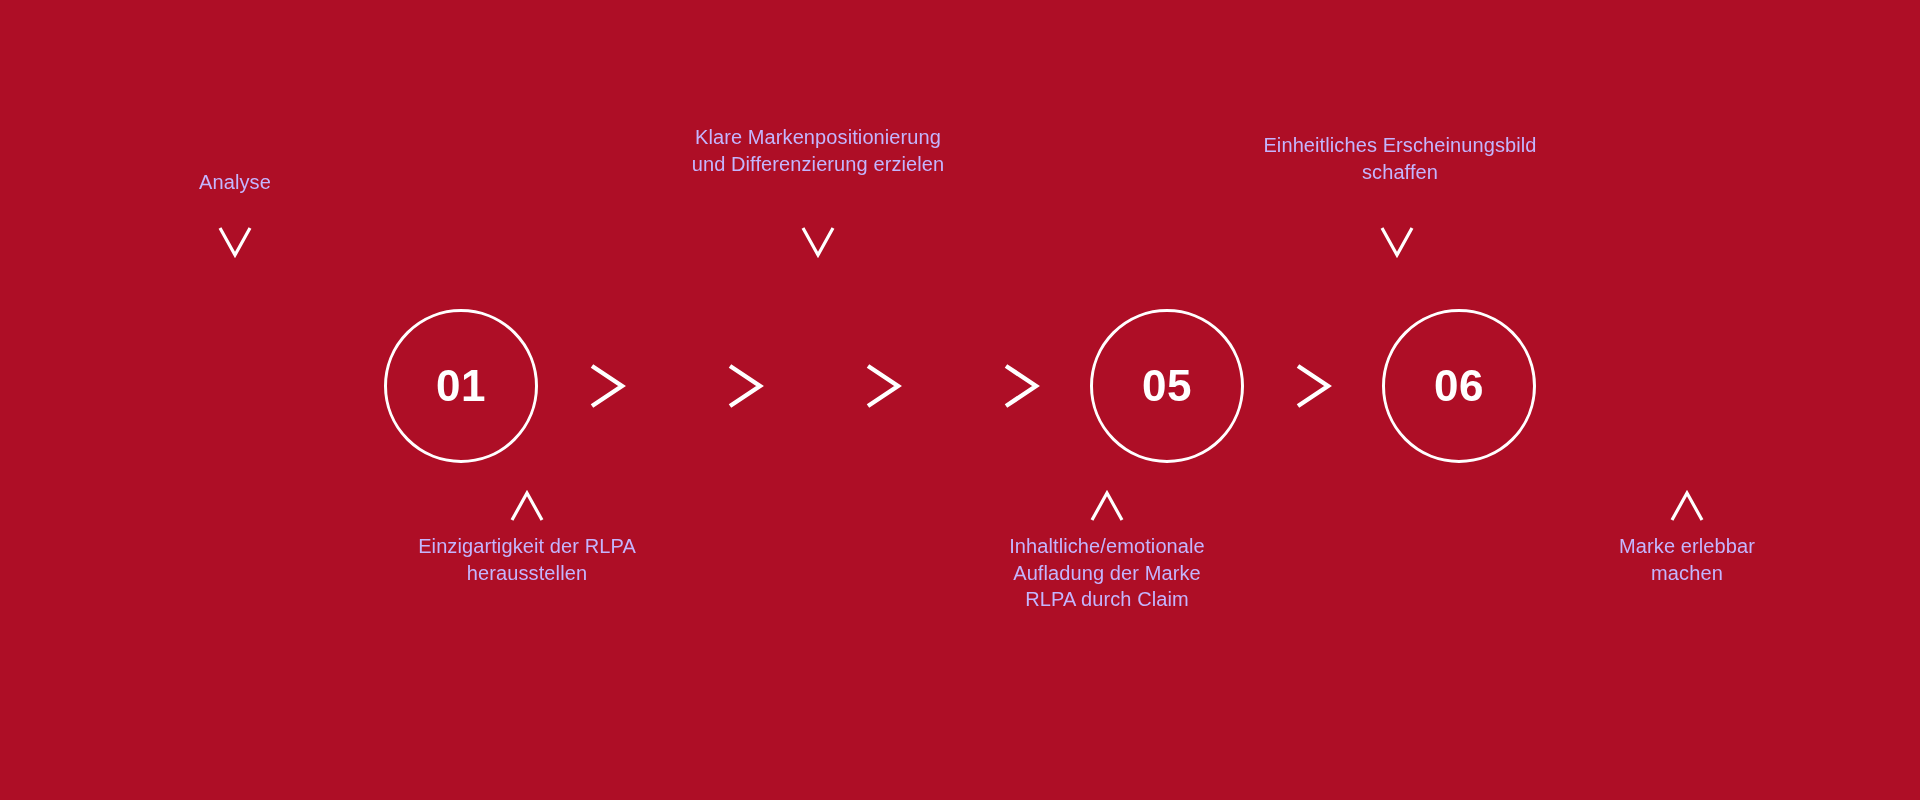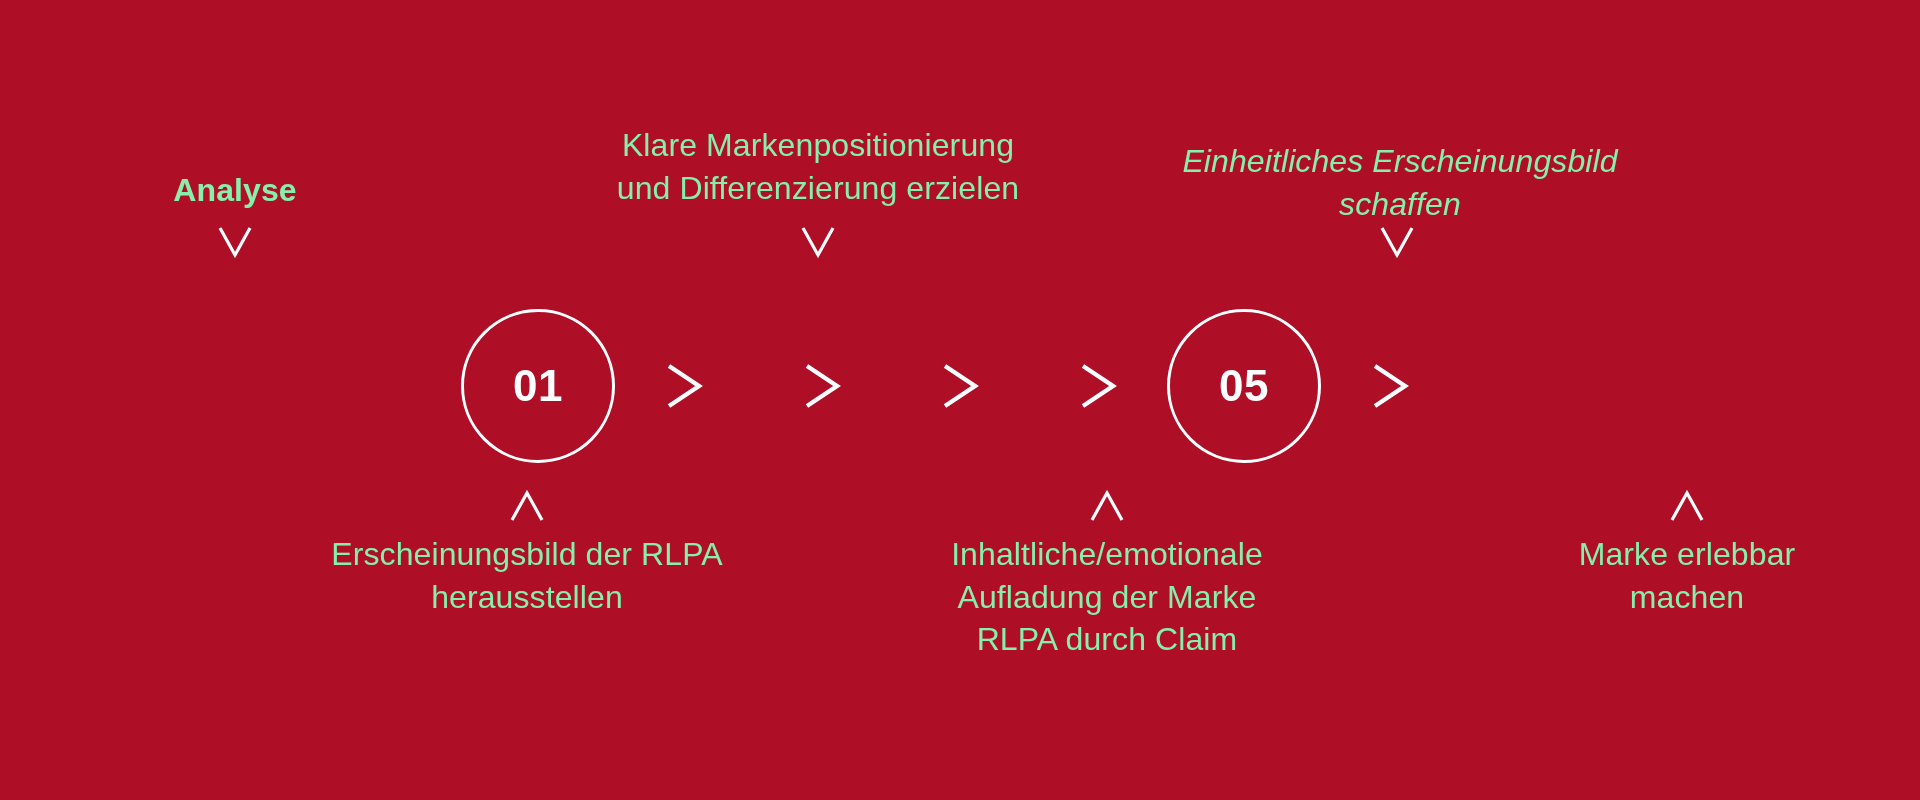--- a/index.html
+++ b/index.html
@@ -63,24 +63,24 @@
     width: 138px;
     display: flex;
     align-items: center;
     justify-content: center;
   }
   .chevron svg { display: block; }
 
   
   .label {
     position: absolute;
-    color: #86efac;
+    color: #c4b5fd;
     font-family: "Liberation Sans", sans-serif;
     font-weight: normal;
-    font-size: 32px;
+    font-size: 20px;
     line-height: 1.33;
     text-align: center;
     white-space: pre-line;
     letter-spacing: 0.1px;
   }
 
   .label-above {
     
   }
   .label-below {
@@ -93,26 +93,26 @@
     width: 44px;
     height: 40px;
   }
   .connector svg { display: block; }
 </style>
 </head>
 <body style="background: rgb(174, 14, 38);">
 
 <div id="stage" style="background: rgb(174, 14, 38);">
 
-  <div class="label label-above" style="left:75px; top:169px; width:320px;font-weight:bold;">Analyse</div>
+  <div class="label label-above" style="left:75px; top:169px; width:320px;">Analyse</div>
 
   <div class="label label-above" style="left:578px; top:124px; width:480px;">Klare Markenpositionierung
 und Differenzierung erzielen</div>
 
-  <div class="label label-above" style="left:1140px; top:140px; width:520px;font-style:italic;">Einheitliches Erscheinungsbild
+  <div class="label label-above" style="left:1140px; top:132px; width:520px;">Einheitliches Erscheinungsbild
 schaffen</div>
 
   <div class="connector" style="left:213px; top:222px;">
     <svg width="44" height="40" viewBox="0 0 44 40" aria-hidden="true">
       <path d="M 7 6 L 22 33 L 37 6" fill="none" stroke="#FFFFFF" stroke-width="3.2" stroke-linecap="butt" stroke-linejoin="miter"></path>
     </svg>
   </div>
 
   <div class="connector" style="left:796px; top:222px;">
     <svg width="44" height="40" viewBox="0 0 44 40" aria-hidden="true">
@@ -162,20 +162,23 @@
     <div class="step-circle">
       <span class="step-number">05</span>
     </div>
 
     <div class="chevron">
       <svg width="46" height="52" viewBox="0 0 46 52" aria-hidden="true">
         <path d="M 8 6 L 38 26 L 8 46" fill="none" stroke="#FFFFFF" stroke-width="4.4" stroke-linecap="butt" stroke-linejoin="miter"></path>
       </svg>
     </div>
 
+    <div class="step-circle">
+      <span class="step-number">06</span>
+    </div>
 
   </div>
 
   <div class="connector" style="left:505px; top:486px;">
     <svg width="44" height="40" viewBox="0 0 44 40" aria-hidden="true">
       <path d="M 7 34 L 22 7 L 37 34" fill="none" stroke="#FFFFFF" stroke-width="3.2" stroke-linecap="butt" stroke-linejoin="miter"></path>
     </svg>
   </div>
 
   <div class="connector" style="left:1085px; top:486px;">
@@ -183,21 +186,21 @@
       <path d="M 7 34 L 22 7 L 37 34" fill="none" stroke="#FFFFFF" stroke-width="3.2" stroke-linecap="butt" stroke-linejoin="miter"></path>
     </svg>
   </div>
 
   <div class="connector" style="left:1665px; top:486px;">
     <svg width="44" height="40" viewBox="0 0 44 40" aria-hidden="true">
       <path d="M 7 34 L 22 7 L 37 34" fill="none" stroke="#FFFFFF" stroke-width="3.2" stroke-linecap="butt" stroke-linejoin="miter"></path>
     </svg>
   </div>
 
-  <div class="label label-below" style="left:287px; top:533px; width:480px;">Erscheinungsbild der RLPA
+  <div class="label label-below" style="left:287px; top:533px; width:480px;">Einzigartigkeit der RLPA
 herausstellen</div>
 
   <div class="label label-below" style="left:1507px; top:533px; width:360px;">Marke erlebbar
 machen</div>
 
   <div class="label label-below" style="left:887px; top:533px; width:440px;">Inhaltliche/emotionale
 Aufladung der Marke
 RLPA durch Claim</div>
 
 </div>

